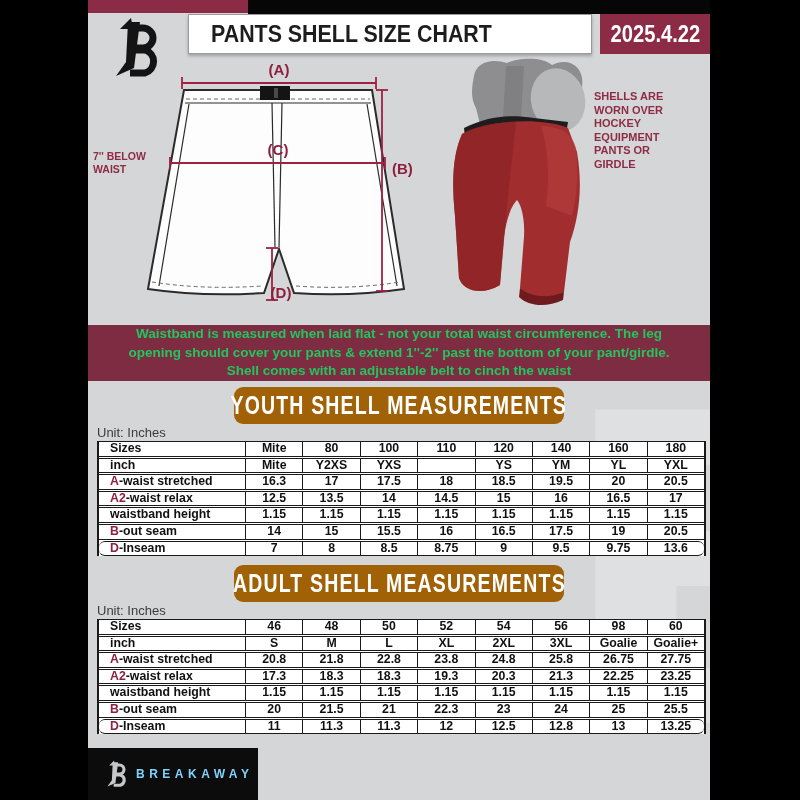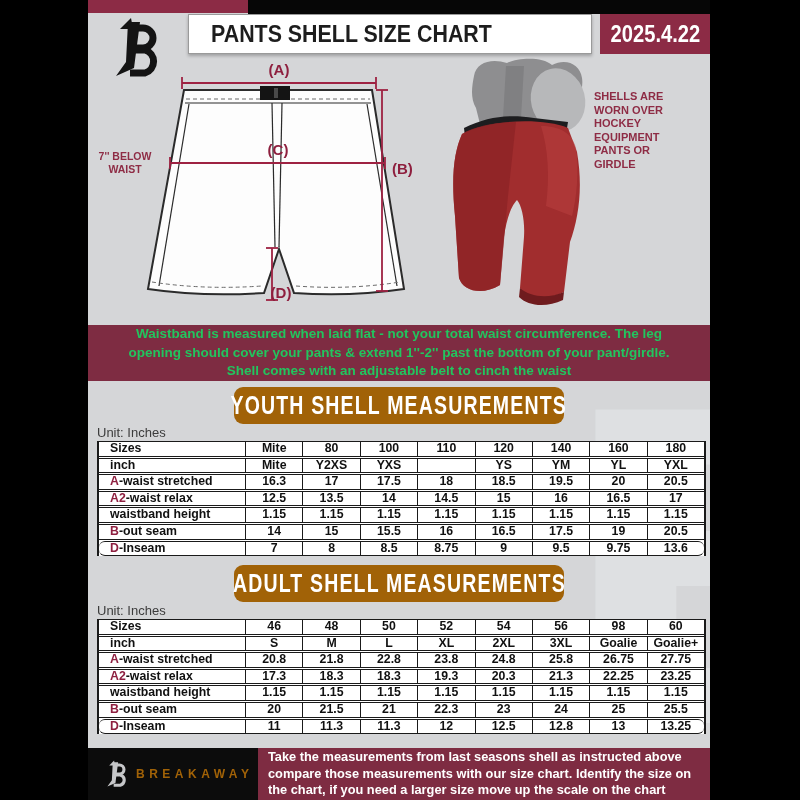--- a/index.html
+++ b/index.html
@@ -13,21 +13,21 @@
   .titlebar{position:absolute;left:100px;top:14px;width:404px;height:40px;background:#fff;
             border:1px solid #9a9a9a;box-sizing:border-box;display:flex;align-items:center;
             padding-left:22px;z-index:4;box-shadow:0 2px 3px rgba(0,0,0,.25);}
   .titlebar .t{font-size:23px;font-weight:600;color:#1d1d1d;transform:scaleX(.93);transform-origin:left center;white-space:nowrap;}
   .datebox{position:absolute;left:512px;top:14px;width:110px;height:40px;background:#8c2b45;z-index:4;
            display:flex;align-items:center;justify-content:center;}
   .datebox .t{color:#fff;font-size:24px;font-weight:700;transform:scaleX(.84);white-space:nowrap;}
   .logo{position:absolute;left:16px;top:16px;z-index:4;}
 
   
-  .below-waist{position:absolute;left:5px;top:150px;width:64px;text-align:center;z-index:2;
+  .below-waist{position:absolute;left:5px;top:150px;width:64px;text-align:left;z-index:2;
                font-size:10.5px;font-weight:700;color:#8e2c45;line-height:13px;}
   .side-note{position:absolute;left:506px;top:90px;width:100px;z-index:2;
              font-size:11px;font-weight:700;color:#8e2c45;line-height:13.5px;}
   .diagram-svg{position:absolute;left:0;top:56px;z-index:2;}
   .pants-svg{position:absolute;left:358px;top:56px;z-index:1;}
 
   
   .info-banner{position:absolute;left:0;top:325px;width:622px;height:56px;background:#7e2c42;z-index:3;
                display:flex;align-items:center;justify-content:center;}
   .info-banner .t{color:#22c55e;font-size:13.5px;font-weight:700;line-height:18.5px;text-align:center;
@@ -52,21 +52,21 @@
   .trow.hdr .tcell{font-weight:700;}
   .pfx{color:#8e2040;}
 
   
   .watermark{position:absolute;left:468px;top:384px;font-size:430px;line-height:380px;font-weight:700;
              color:#dee0e2;z-index:0;font-family:"DejaVu Sans",sans-serif;}
 
   
   .footer-black{position:absolute;left:0;top:748px;width:170px;height:52px;background:#0c0c0c;z-index:3;
                 display:flex;align-items:center;padding-left:14px;box-sizing:border-box;}
-  .brand{color:#a16207;font-size:12px;font-weight:700;letter-spacing:4.5px;margin-left:8px;white-space:nowrap;}
+  .brand{color:#7dd3fc;font-size:12px;font-weight:700;letter-spacing:4.5px;margin-left:8px;white-space:nowrap;}
   .footer-maroon{position:absolute;left:170px;top:748px;width:452px;height:52px;background:#7e2c42;z-index:3;
                  display:flex;align-items:center;box-sizing:border-box;padding:0 10px;}
   .footer-maroon .t{color:#fff;font-size:12.8px;font-weight:700;line-height:16.5px;}
 </style>
 </head>
 <body>
 
 <div class="page">
   <div class="content">
 
@@ -316,18 +316,15 @@
 
     <div class="footer-black">
       <svg width="26" height="30" viewBox="0 0 58 64">
         <polygon points="27,2 16,13 29,13" fill="#c6c7c9"></polygon>
         <polygon points="24,6 36,6 30,52 12,60 22,46" fill="#c6c7c9"></polygon>
         <path d="M31 12 h8 a10 10 0 0 1 0 20 h-10" fill="none" stroke="#c6c7c9" stroke-width="7"></path>
         <path d="M28 34 h13 a12 12 0 0 1 0 23 h-15" fill="none" stroke="#c6c7c9" stroke-width="7"></path>
       </svg>
       <div class="brand">BREAKAWAY</div>
     </div>
-    <div class="footer-maroon">
-      <div class="t">Take the measurements from last seasons shell as instructed above compare those measurements  with our size chart. Identify the size on the chart, if you need a larger size move up the scale on the chart</div>
-    </div>
 
   </div>
 </div>
 
 </body></html>

